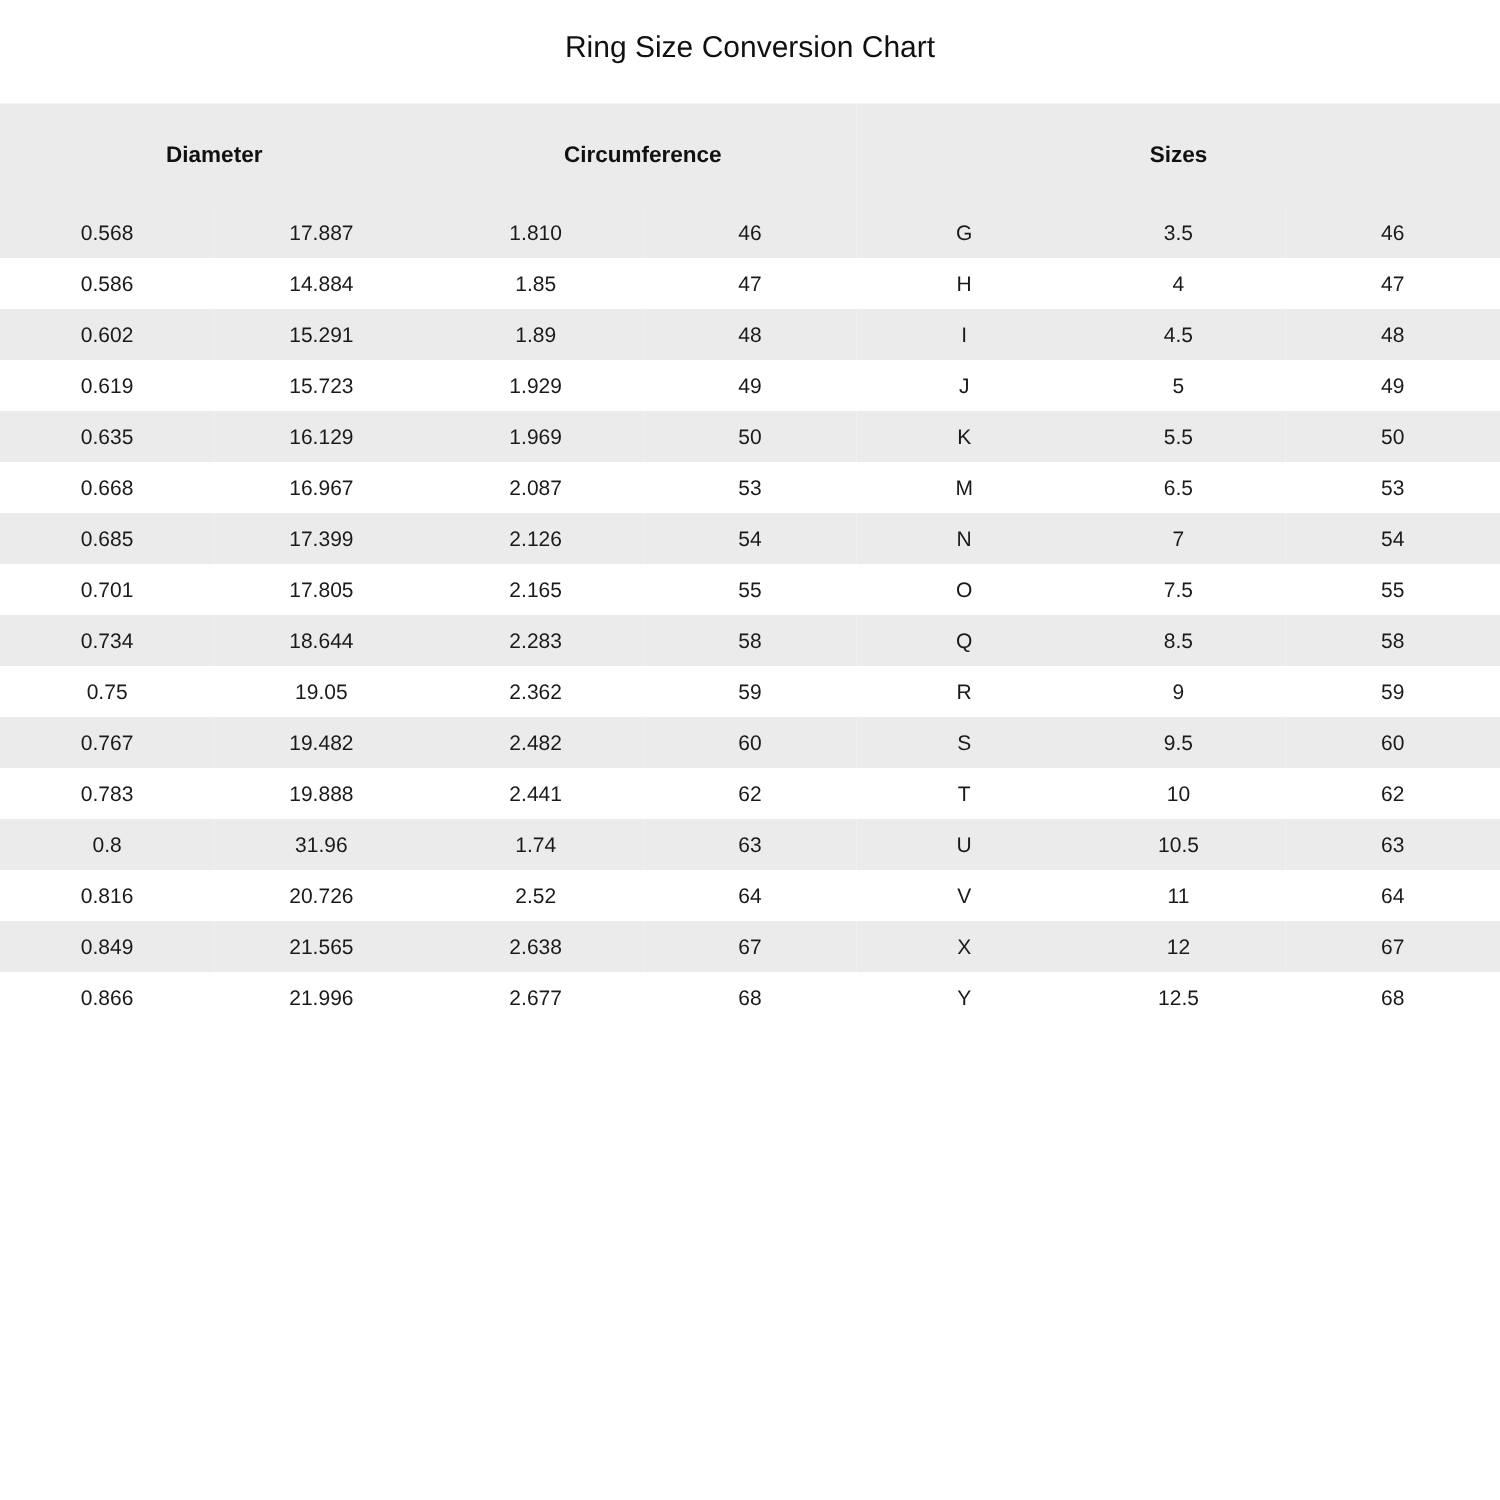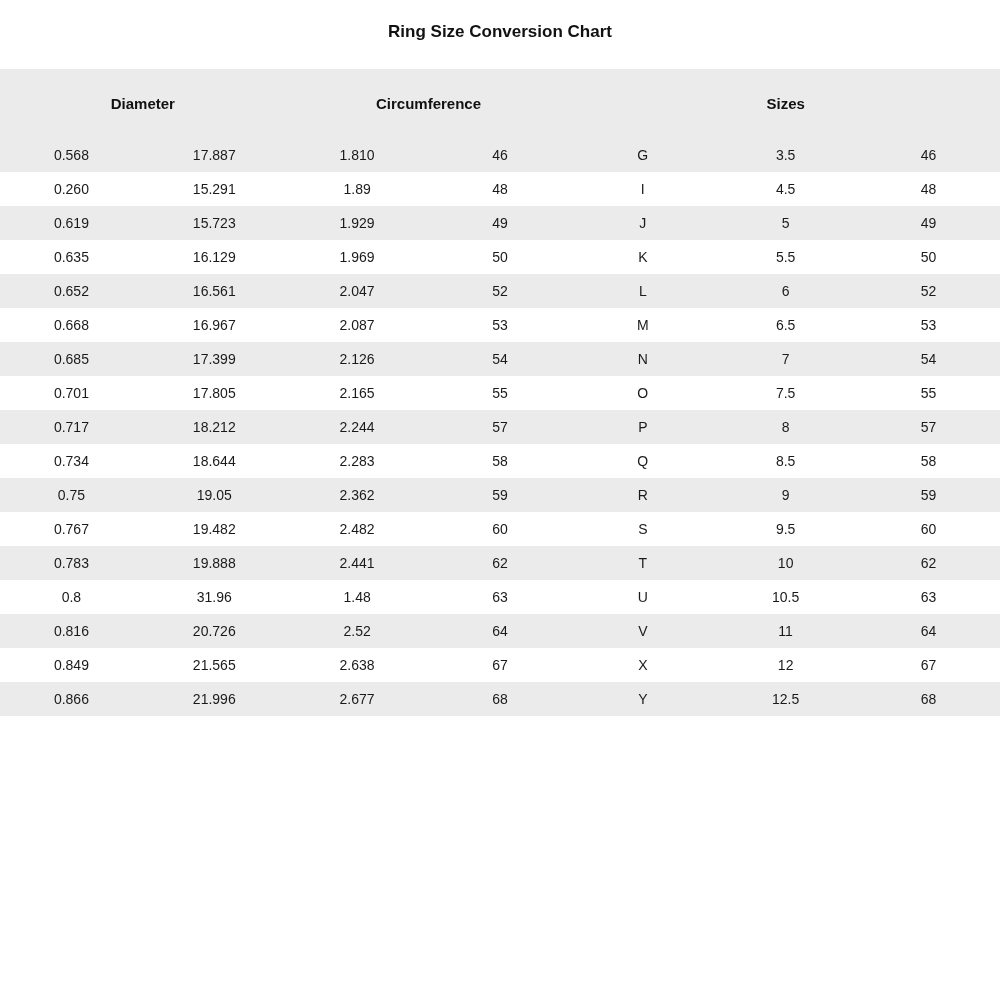--- a/index.html
+++ b/index.html
@@ -16,23 +16,23 @@
   .page {
     width: 1000px;
     height: 1000px;
     background: #ffffff;
   }
   .page-title {
     margin: 0;
     padding-top: 19px;
     height: 26px;
     text-align: center;
-    font-size: 17px;
+    font-size: 20px;
     line-height: 26px;
-    font-weight: bold;
+    font-weight: normal;
     color: #111111;
   }
   table.conversion-table {
     margin-top: 43px;
     width: 100%;
     border-collapse: collapse;
     table-layout: fixed;
   }
   table.conversion-table th,
   table.conversion-table td {
@@ -87,21 +87,30 @@
         <tr>
           <td>0.568</td>
           <td>17.887</td>
           <td>1.810</td>
           <td>46</td>
           <td>G</td>
           <td>3.5</td>
           <td>46</td>
         </tr>
         <tr>
-          <td>0.260</td>
+          <td>0.586</td>
+          <td>14.884</td>
+          <td>1.85</td>
+          <td>47</td>
+          <td>H</td>
+          <td>4</td>
+          <td>47</td>
+        </tr>
+        <tr>
+          <td>0.602</td>
           <td>15.291</td>
           <td>1.89</td>
           <td>48</td>
           <td>I</td>
           <td>4.5</td>
           <td>48</td>
         </tr>
         <tr>
           <td>0.619</td>
           <td>15.723</td>
@@ -114,29 +123,20 @@
         <tr>
           <td>0.635</td>
           <td>16.129</td>
           <td>1.969</td>
           <td>50</td>
           <td>K</td>
           <td>5.5</td>
           <td>50</td>
         </tr>
         <tr>
-          <td>0.652</td>
-          <td>16.561</td>
-          <td>2.047</td>
-          <td>52</td>
-          <td>L</td>
-          <td>6</td>
-          <td>52</td>
-        </tr>
-        <tr>
           <td>0.668</td>
           <td>16.967</td>
           <td>2.087</td>
           <td>53</td>
           <td>M</td>
           <td>6.5</td>
           <td>53</td>
         </tr>
         <tr>
           <td>0.685</td>
@@ -150,29 +150,20 @@
         <tr>
           <td>0.701</td>
           <td>17.805</td>
           <td>2.165</td>
           <td>55</td>
           <td>O</td>
           <td>7.5</td>
           <td>55</td>
         </tr>
         <tr>
-          <td>0.717</td>
-          <td>18.212</td>
-          <td>2.244</td>
-          <td>57</td>
-          <td>P</td>
-          <td>8</td>
-          <td>57</td>
-        </tr>
-        <tr>
           <td>0.734</td>
           <td>18.644</td>
           <td>2.283</td>
           <td>58</td>
           <td>Q</td>
           <td>8.5</td>
           <td>58</td>
         </tr>
         <tr>
           <td>0.75</td>
@@ -197,21 +188,21 @@
           <td>19.888</td>
           <td>2.441</td>
           <td>62</td>
           <td>T</td>
           <td>10</td>
           <td>62</td>
         </tr>
         <tr>
           <td>0.8</td>
           <td>31.96</td>
-          <td>1.48</td>
+          <td>1.74</td>
           <td>63</td>
           <td>U</td>
           <td>10.5</td>
           <td>63</td>
         </tr>
         <tr>
           <td>0.816</td>
           <td>20.726</td>
           <td>2.52</td>
           <td>64</td>

